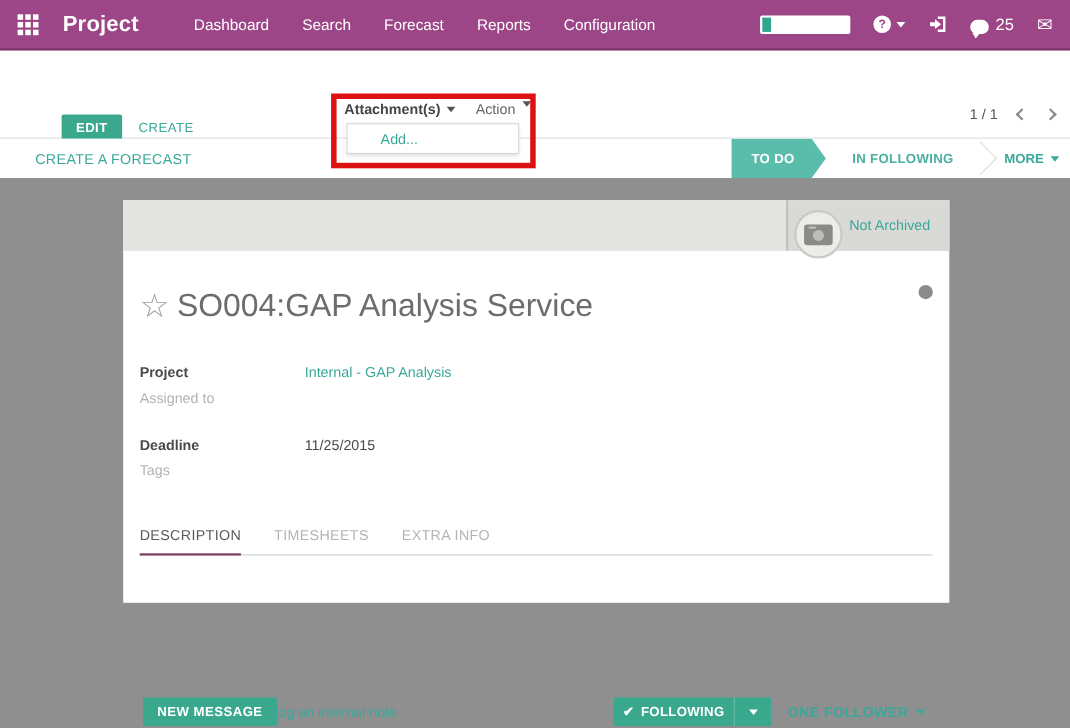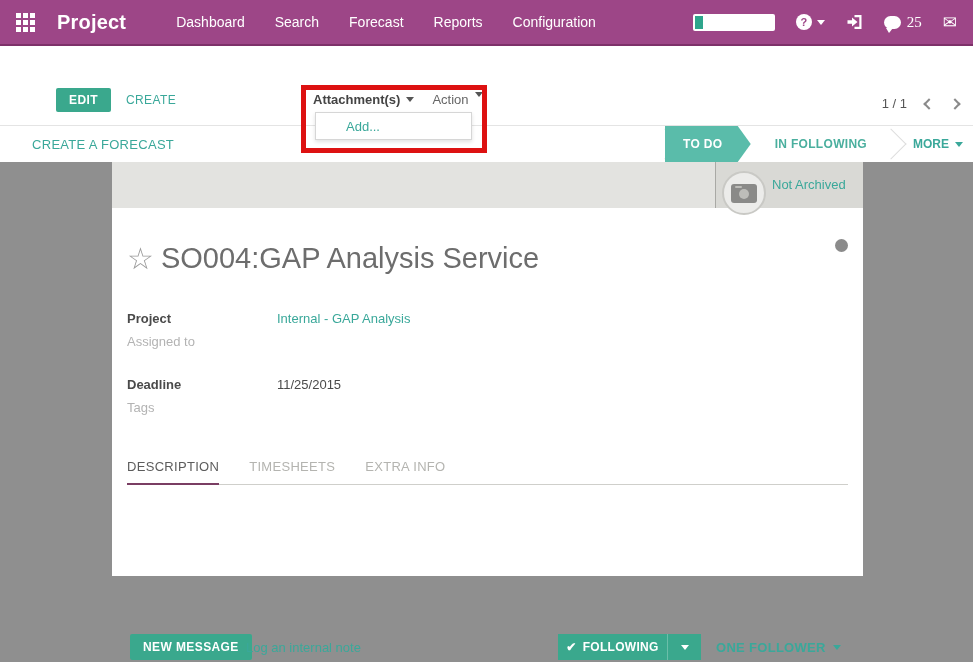--- a/index.html
+++ b/index.html
@@ -19,33 +19,33 @@
   .nav-menu span { cursor: pointer; }
   .nav-right { margin-left: auto; display: flex; align-items: center; gap: 21px; }
   .user-box { width: 82px; height: 17px; background: #fff; border-radius: 2px;
     display: flex; align-items: center; padding: 2px; }
   .user-box i { display: block; width: 8px; height: 13px; background: #2ea58c; }
   .help-wrap { display: flex; align-items: center; gap: 5px; }
   .help-circle { width: 16px; height: 16px; border-radius: 50%; background: #fff; color: #9d4687;
     font-size: 11px; font-weight: bold; display: flex; align-items: center; justify-content: center; }
   .caret { width: 0; height: 0; border-left: 4px solid transparent; border-right: 4px solid transparent;
     border-top: 5px solid currentColor; display: inline-block; }
-  .chat-wrap { display: flex; align-items: center; gap: 6px; font-size: 15px; font-family: Liberation Serif, serif; }
+  .chat-wrap { display: flex; align-items: flex-end; gap: 6px; font-size: 15px; }
   .bubble { position: relative; width: 17px; height: 13px; background: #fff; border-radius: 7px; display: inline-block; }
   .bubble:after { content: ""; position: absolute; left: 2px; bottom: -4px;
     border-left: 3px solid transparent; border-right: 4px solid transparent; border-top: 5px solid #fff; }
   .envelope { font-size: 17px; line-height: 1; }
 
   
   .control-panel { position: absolute; left: 0; top: 46px; width: 973px; height: 80px;
     background: #fff; border-bottom: 1px solid #e4e4e4; }
   .breadcrumb { position: absolute; left: 16px; top: 11px; font-size: 17px; color: #8a8a8a; }
   .breadcrumb .crumb-link { color: #3ba091; cursor: pointer; }
   .breadcrumb .sep { color: #9b9b9b; margin: 0 5px; }
-  .btn-row { position: absolute; left: 16px; top: 42px; display: flex; align-items: center; padding-left: 40px; }
+  .btn-row { position: absolute; left: 16px; top: 58px; display: flex; align-items: center; padding-left: 40px; }
   .btn { background: #3aa88d; color: #fff; border: none; font-size: 12px; font-weight: bold;
     padding: 5px 13px; border-radius: 2px; letter-spacing: .4px; cursor: pointer;
     font-family: "Liberation Sans", sans-serif; }
   .link-btn { color: #3aa89a; font-size: 12px; letter-spacing: .4px; margin-left: 15px; cursor: pointer; }
   .attach-group { position: absolute; left: 313px; top: 46px; display: flex; align-items: center;
     gap: 18px; font-size: 13px; }
   .attach-toggle { color: #444; font-weight: bold; display: flex; align-items: center; gap: 6px; cursor: pointer; }
   .action-toggle { color: #666; display: flex; align-items: flex-start; gap: 6px; cursor: pointer; }
   .attach-toggle .caret, .action-toggle .caret { border-top-color: #555; }
   .pager { position: absolute; right: 14px; top: 50px; display: flex; align-items: center;
@@ -74,21 +74,21 @@
     justify-content: center; padding-right: 10px; letter-spacing: .3px; cursor: pointer;
     clip-path: polygon(0 0, calc(100% - 13px) 0, 100% 50%, calc(100% - 13px) 100%, 0 100%); }
   .stage { color: #4aaf9e; font-size: 12px; font-weight: bold; letter-spacing: .3px;
     padding: 0 24px; cursor: pointer; }
   .stage-more { color: #3aa89a; font-size: 12px; font-weight: bold; display: flex; align-items: center;
     gap: 6px; padding: 0 10px 0 22px; cursor: pointer; }
   .stage-more .caret { border-top-color: #3aa89a; }
 
   
   .main { position: absolute; left: 0; top: 162px; width: 973px; height: 500px; background: #8f8f8f; }
-  .sheet { position: absolute; left: 112px; top: 0; width: 751px; height: 414px; background: #fff; }
+  .sheet { position: absolute; left: 112px; top: 20px; width: 751px; height: 366px; background: #fff; }
   .sheet-strip { position: absolute; left: 0; top: 0; width: 751px; height: 46px; background: #e3e3e0; }
   .archive-block { position: absolute; right: 0; top: 0; width: 148px; height: 46px;
     background: #d9d9d5; border-left: 1px solid #a9a9a5; }
   .cam-circle { position: absolute; left: 6px; top: 9px; width: 44px; height: 44px; border-radius: 50%;
     background: #ececea; border: 2px solid #c9c9c5; z-index: 3;
     display: flex; align-items: center; justify-content: center; }
   .cam-body { position: relative; width: 26px; height: 19px; background: #8a8a88; border-radius: 3px; }
   .cam-body:before { content: ""; position: absolute; left: 8px; top: 5px; width: 10px; height: 10px;
     border-radius: 50%; background: #bdbdb9; }
   .cam-body:after { content: ""; position: absolute; left: 4px; top: 2px; width: 7px; height: 2px;

